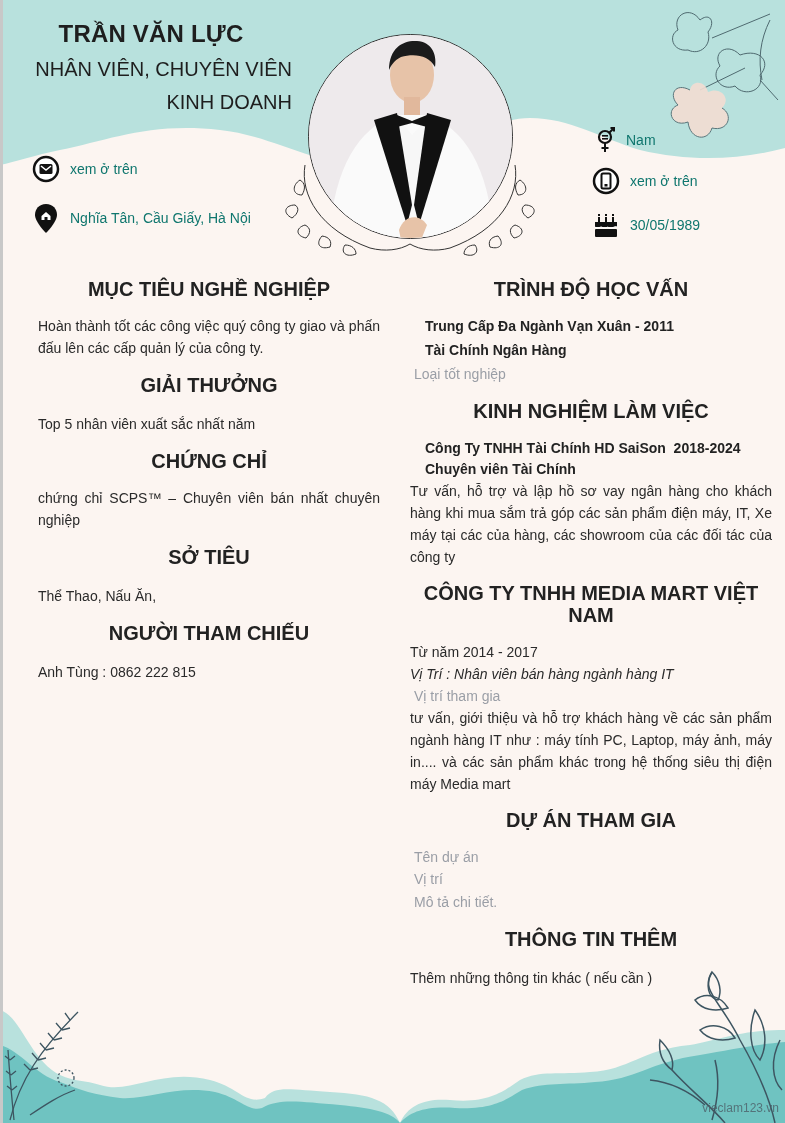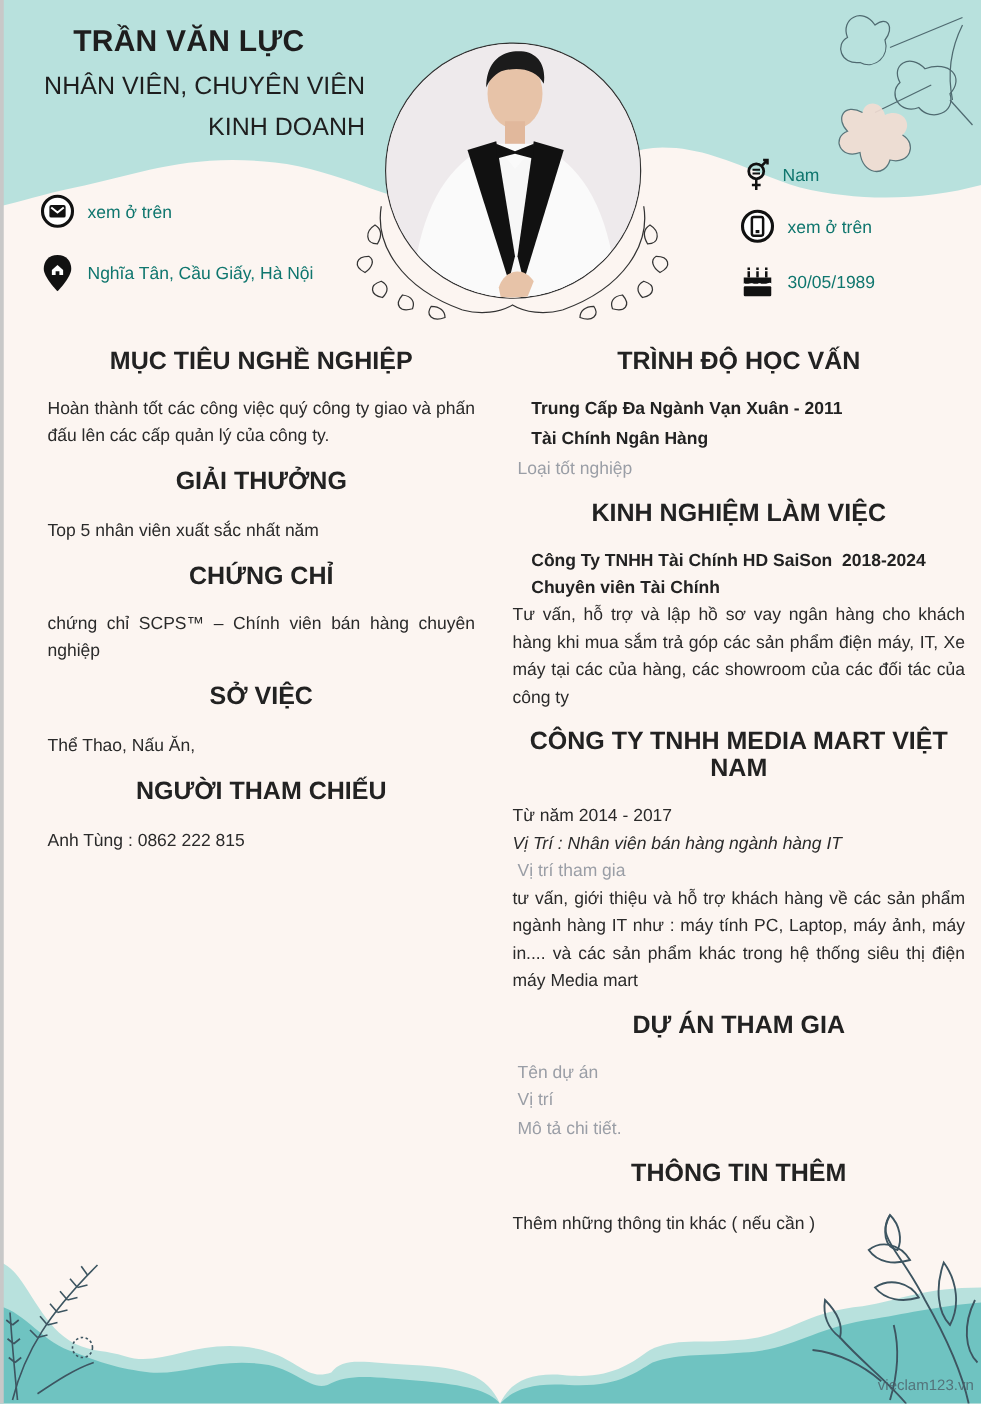--- a/index.html
+++ b/index.html
@@ -173,23 +173,23 @@
     <span class="txt">30/05/1989</span>
   </div>
 
   <div class="abs col-left section-title" style="top:278px;">MỤC TIÊU NGHỀ NGHIỆP</div>
   <div class="abs col-left body-text justify" style="top:315px;">Hoàn thành tốt các công việc quý công ty giao và phấn đấu lên các cấp quản lý của công ty.</div>
 
   <div class="abs col-left section-title" style="top:374px;">GIẢI THƯỞNG</div>
   <div class="abs col-left body-text" style="top:413px;">Top 5 nhân viên xuất sắc nhất năm</div>
 
   <div class="abs col-left section-title" style="top:450px;">CHỨNG CHỈ</div>
-  <div class="abs col-left body-text justify" style="top:487px;">chứng chỉ SCPS™ – Chính viên bán hàng chuyên nghiệp</div>
-
-  <div class="abs col-left section-title" style="top:546px;">SỞ VIỆC</div>
+  <div class="abs col-left body-text justify" style="top:487px;">chứng chỉ SCPS™ – Chuyên viên bán nhất chuyên nghiệp</div>
+
+  <div class="abs col-left section-title" style="top:546px;">SỞ TIÊU</div>
   <div class="abs col-left body-text" style="top:585px;">Thể Thao, Nấu Ăn,</div>
 
   <div class="abs col-left section-title" style="top:622px;">NGƯỜI THAM CHIẾU</div>
   <div class="abs col-left body-text" style="top:661px;">Anh Tùng : 0862 222 815</div>
 
   <div class="abs col-right section-title" style="top:278px;">TRÌNH ĐỘ HỌC VẤN</div>
   <div class="abs col-right body-text bold" style="top:315px;">Trung Cấp Đa Ngành Vạn Xuân - 2011</div>
   <div class="abs col-right body-text bold" style="top:339px;">Tài Chính Ngân Hàng</div>
   <div class="abs col-right body-text muted" style="top:363px;">Loại tốt nghiệp</div>
 

